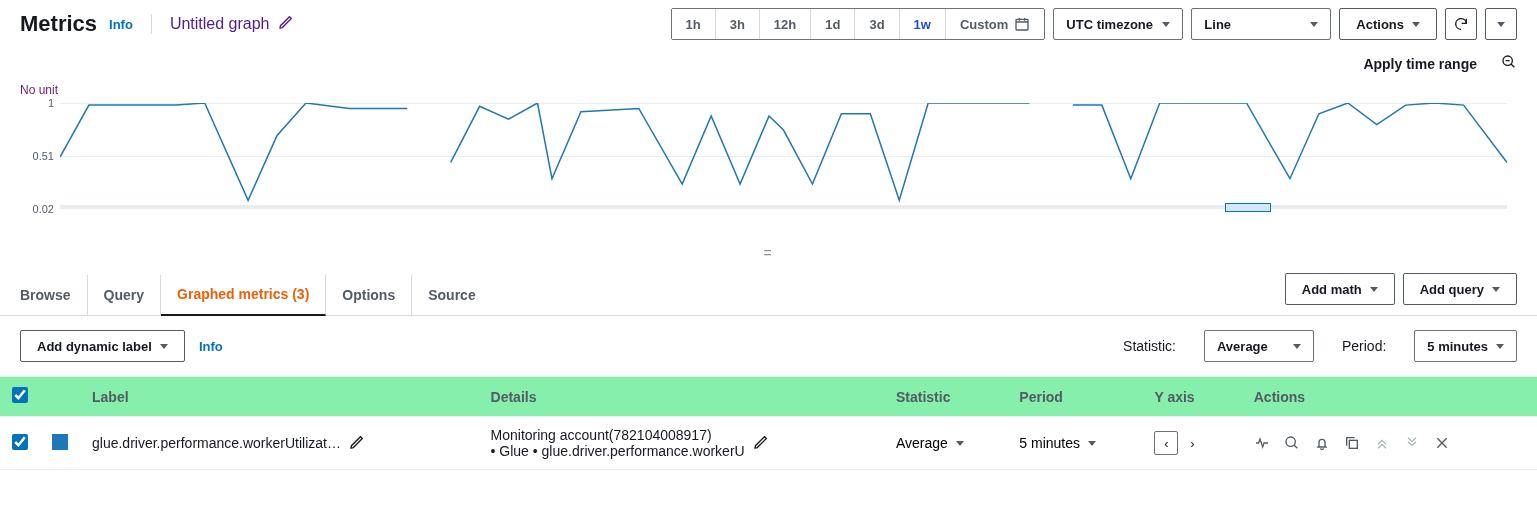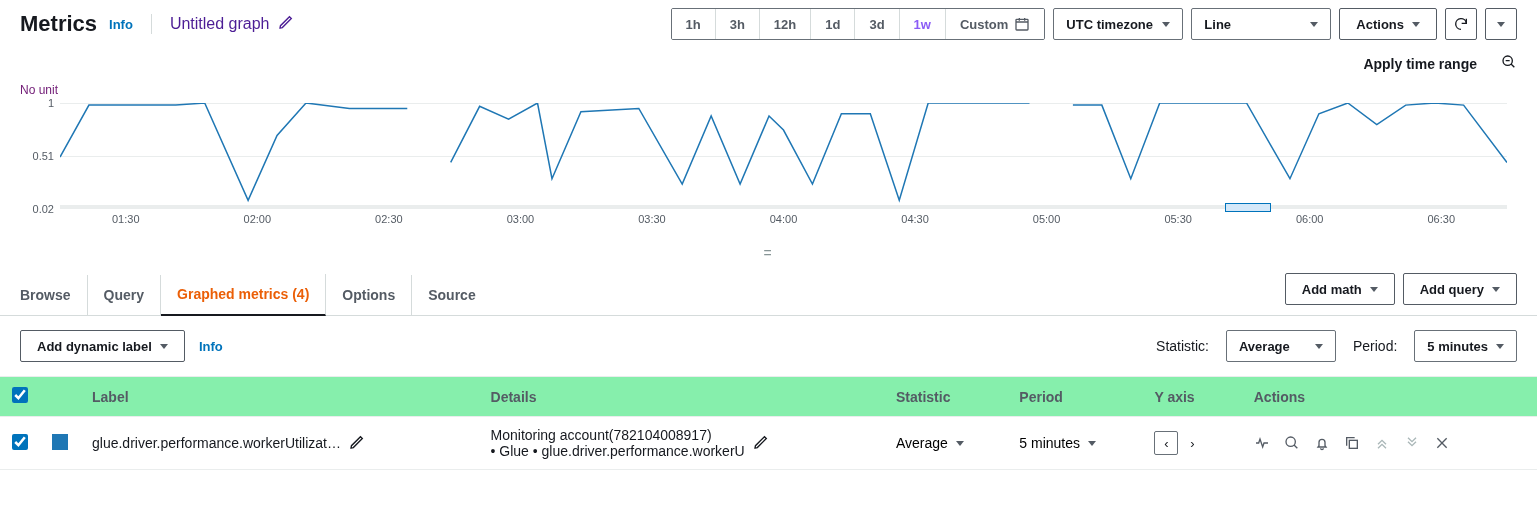--- a/index.html
+++ b/index.html
@@ -8,21 +8,21 @@
 .header-title { font-size: 22px; font-weight: 700; }
 .info-link { color: #0073bb; font-weight: 700; font-size: 13px; cursor: pointer; }
 .vbar { width: 1px; height: 20px; background: #d5dbdb; margin: 0 6px; }
 .graph-name { display: flex; align-items: center; gap: 8px; }
 .graph-name span { font-size: 16px; color: #4c1d95; }
 .edit-icon { color: #545b64; cursor: pointer; }
 .time-controls { margin-left: auto; display: flex; gap: 8px; align-items: center; }
 .time-range-group { display: flex; border: 1px solid #687078; border-radius: 2px; overflow: hidden; height: 32px; }
 .time-btn { padding: 6px 14px; background: #fff; border: none; border-right: 1px solid #d5dbdb; font-size: 13px; color: #545b64; cursor: pointer; font-weight: 700; display: flex; align-items: center; gap: 6px; }
 .time-btn:last-child { border-right: none; }
-.time-btn.active { color: #8b5cf6; }
+.time-btn.active { color: #1d4ed8; }
 .select-btn { padding: 6px 12px; background: #fff; border: 1px solid #687078; border-radius: 2px; font-size: 13px; color: #16191f; cursor: pointer; font-weight: 700; display: flex; align-items: center; justify-content: space-between; gap: 8px; height: 32px; }
 .select-btn.tz { min-width: 130px; }
 .select-btn.line { min-width: 140px; }
 .btn { padding: 6px 16px; background: #fff; border: 1px solid #545b64; border-radius: 2px; font-size: 13px; color: #16191f; cursor: pointer; font-weight: 700; display: flex; align-items: center; gap: 8px; height: 32px; justify-content: center; }
 .icon-btn { width: 32px; padding: 6px; justify-content: center; }
 .caret-down { width: 0; height: 0; border-left: 4px solid transparent; border-right: 4px solid transparent; border-top: 5px solid #545b64; display: inline-block; }
 .chart-area { padding: 10px 20px 10px 20px; position: relative; }
 .apply-bar { display: flex; justify-content: flex-end; align-items: center; gap: 24px; padding: 6px 20px 0 0; }
 .apply-text { font-weight: 700; font-size: 14px; color: #16191f; }
 .chart-box { position: relative; height: 150px; }
@@ -36,21 +36,21 @@
 .xaxis { position: absolute; bottom: 0; left: 40px; right: 10px; height: 20px; display: flex; justify-content: space-between; font-size: 11px; color: #545b64; }
 .xaxis span { flex: 1; text-align: center; }
 .zoom-handle { position: absolute; bottom: -3px; width: 46px; height: 9px; background: #d4e8f9; border: 1px solid #0073bb; cursor: ew-resize; }
 .drag-handle { text-align: center; color: #879596; font-size: 14px; padding: 2px 0; cursor: ns-resize; user-select: none; letter-spacing: 2px; }
 .tabs-row { display: flex; align-items: flex-end; padding: 0 20px; border-bottom: 1px solid #d5dbdb; gap: 0; }
 .tab { padding: 12px 16px; font-size: 14px; font-weight: 700; color: #545b64; cursor: pointer; border-right: 1px solid #d5dbdb; }
 .tab.active { color: #eb5f07; border-bottom: 2px solid #16191f; margin-bottom: -1px; }
 .tab:first-child { padding-left: 0; }
 .tabs-actions { margin-left: auto; display: flex; gap: 8px; padding: 10px 0; }
 .controls-row { display: flex; align-items: center; padding: 14px 20px; gap: 14px; }
-.controls-right { margin-left: auto; display: flex; align-items: center; gap: 17px; }
+.controls-right { margin-left: auto; display: flex; align-items: center; gap: 28px; }
 .ctrl-label { font-size: 14px; color: #16191f; }
 .table { width: 100%; border-collapse: collapse; }
 .table th { text-align: left; padding: 10px 12px; font-weight: 700; font-size: 14px; border-top: 1px solid #eaeded; border-bottom: 1px solid #eaeded; background: #86efac; color: #545b64; }
 .table td { padding: 10px 12px; font-size: 14px; vertical-align: middle; border-bottom: 1px solid #eaeded; }
 input[type=checkbox] { width: 16px; height: 16px; accent-color: #0073bb; cursor: pointer; }
 .color-swatch { width: 16px; height: 16px; background: #1f77b4; display: inline-block; }
 .cell-flex { display: flex; align-items: center; gap: 8px; }
 .label-text { max-width: 270px; white-space: nowrap; overflow: hidden; text-overflow: ellipsis; text-align: center; }
 .details-text { max-width: 280px; }
 .details-line1 { white-space: nowrap; overflow: hidden; text-overflow: ellipsis; }
@@ -141,42 +141,29 @@
       <div class="grid-line" style="top:0%"></div>
       <div class="grid-line" style="top:50%"></div>
       <div class="baseline-rect"></div>
       <svg class="chart-svg" viewBox="0 0 1000 100" preserveAspectRatio="none" id="chart-svg">
           <path d="M0.0 51.0 L20.0 2.0 L80.0 2.0 L100.0 0.0 L130.0 91.8 L150.0 30.6 L170.0 0.0 L200.0 5.1 L240.0 5.1 " stroke="#1f77b4" stroke-width="1.5" fill="none" vector-effect="non-scaling-stroke"></path>
           <path d="M270.0 56.1 L290.0 3.1 L310.0 15.3 L330.0 0.0 L340.0 71.4 L360.0 8.2 L400.0 5.1 L430.0 76.5 L450.0 12.2 L470.0 76.5 L490.0 12.2 L500.0 25.5 L520.0 76.5 L540.0 10.2 L560.0 10.2 L580.0 91.8 L600.0 0.0 L670.0 0.0 " stroke="#1f77b4" stroke-width="1.5" fill="none" vector-effect="non-scaling-stroke"></path>
           <path d="M700.0 2.0 L720.0 2.0 L740.0 71.4 L760.0 0.0 L820.0 0.0 L850.0 71.4 L870.0 10.2 L890.0 0.0 L910.0 20.4 L930.0 2.0 L950.0 0.0 L970.0 2.0 L1000.0 56.1 " stroke="#1f77b4" stroke-width="1.5" fill="none" vector-effect="non-scaling-stroke"></path>
         </svg>
       <div class="zoom-handle" style="left:80.5%;"></div>
     </div>
-    <div class="xaxis" id="xaxis">
-        <span>01:30</span>
-        <span>02:00</span>
-        <span>02:30</span>
-        <span>03:00</span>
-        <span>03:30</span>
-        <span>04:00</span>
-        <span>04:30</span>
-        <span>05:00</span>
-        <span>05:30</span>
-        <span>06:00</span>
-        <span>06:30</span>
-      </div>
   </div>
 </div>
 
 <div class="drag-handle">=</div>
 
 <div class="tabs-row">
   <div class="tab">Browse</div>
   <div class="tab">Query</div>
-  <div class="tab active">Graphed metrics (4)</div>
+  <div class="tab active">Graphed metrics (3)</div>
   <div class="tab">Options</div>
   <div class="tab" style="border-right:none">Source</div>
   <div class="tabs-actions">
     <button class="btn">
       <span>Add math</span>
       <span class="caret-down"></span>
     </button>
     <button class="btn">
       <span>Add query</span>
       <span class="caret-down"></span>

